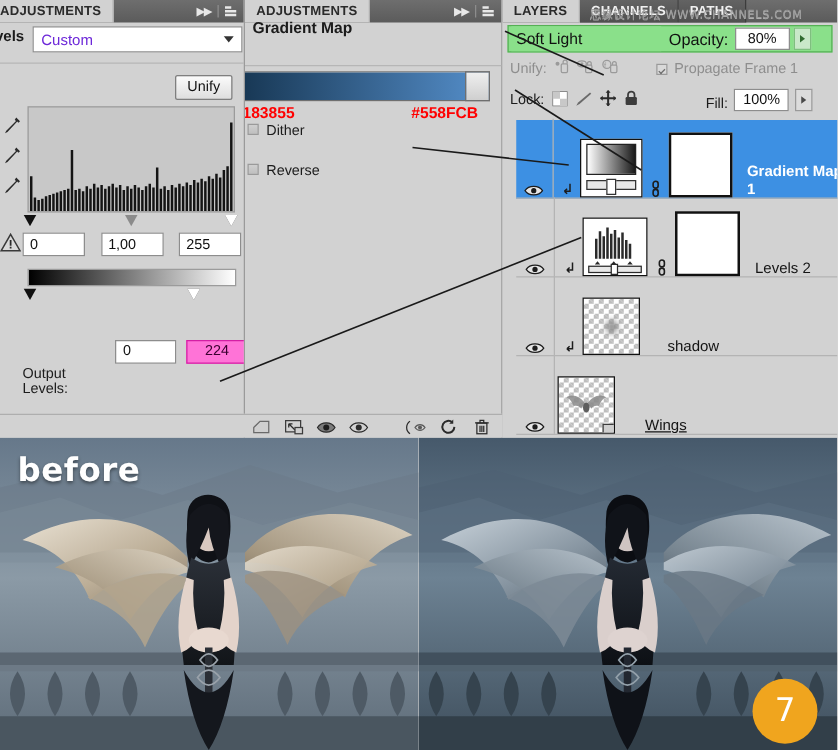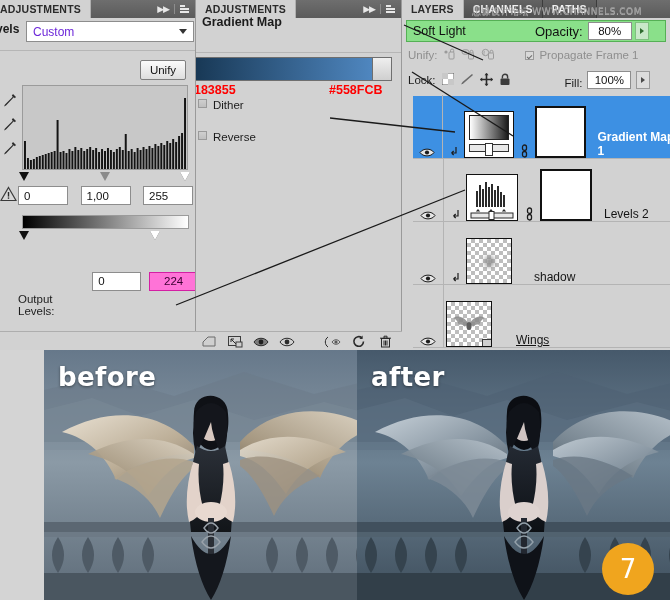--- a/index.html
+++ b/index.html
@@ -185,21 +185,21 @@
 
   
   .gm-thumb-grad { position:absolute; left:4px; top:3px; right:4px; height:25px;
                    background:linear-gradient(to right,#ffffff,#1a1a1a); border:1px solid #222;}
   .gm-thumb-bar { position:absolute; left:4px; right:4px; bottom:5px; height:8px;
                   background:#e8e8e8; border:1px solid #333; }
   .gm-thumb-bar:after{content:""; position:absolute; left:40%; top:-2px; width:6px; height:11px;
                   background:#fff; border:1px solid #333;}
 
   
-  #images { position:absolute; left:0; top:350px; width:670px; height:250px; display:flex;padding-left:44px; }
+  #images { position:absolute; left:0; top:350px; width:670px; height:250px; display:flex; }
   .photo { position:relative; width:335px; height:250px; overflow:hidden; }
   .cap { position:absolute; top:12px; color:#ffffff; font-size:26px; font-weight:bold;
          letter-spacing:.4px; text-shadow:0 1px 3px rgba(0,0,0,.45); font-family:"DejaVu Sans", sans-serif;}
   #cap-before { left:14px; }
   #cap-after  { left:14px; }
 
   #badge { position:absolute; left:602px; top:543px; width:52px; height:52px;
            border-radius:50%; background:#f0a51e; color:#fff; font-size:26px;
            display:flex; align-items:center; justify-content:center;
            font-family:"DejaVu Sans", sans-serif; }
@@ -780,21 +780,20 @@
         <path d="M152 62 q15 -18 30 0 q4 26 -4 44 q-10 -20 -11 -34 q-6 16 -15 32 q-6 -22 0 -42z" fill="#101319"></path>
         <path d="M153 96 q14 10 28 0 q10 40 6 86 l-40 0 q-6 -46 6 -86z" fill="url(#dressA)"></path>
         <path d="M149 112 q-10 34 -4 60 q10 -4 14 -14 q-6 -24 -4 -44z" fill="#dacfcc"></path>
         <path d="M185 112 q10 34 4 60 q-10 -4 -14 -14 q6 -24 4 -44z" fill="#dacfcc"></path>
         <ellipse cx="167" cy="162" rx="16" ry="10" fill="#ded3d0"></ellipse>
         <rect x="164" y="168" width="6" height="70" fill="#222730"></rect>
         <path d="M160 178 q7 -10 14 0 q-7 10 -14 0z" fill="none" stroke="#93a0aa" stroke-width="1.4"></path>
         <path d="M158 192 q9 -12 18 0 q-9 12 -18 0z" fill="none" stroke="#93a0aa" stroke-width="1.4"></path>
         <path d="M147 186 q20 36 40 0 q-6 42 -20 64 q-14 -22 -20 -64z" fill="#0f1218"></path>
       </svg>
-      <div class="cap" id="cap-after">after</div>
     </div>
   </div>
 
   <div id="badge" style="background: rgb(240, 165, 30);">7</div>
 
   <svg id="annots">
     <g stroke="#1a1a1a" stroke-width="1.3" fill="none">
       <path d="M330 118 L455 132"></path>
       <path d="M176 305 L465 190"></path>
       <path d="M513 136 L412 72"></path>

